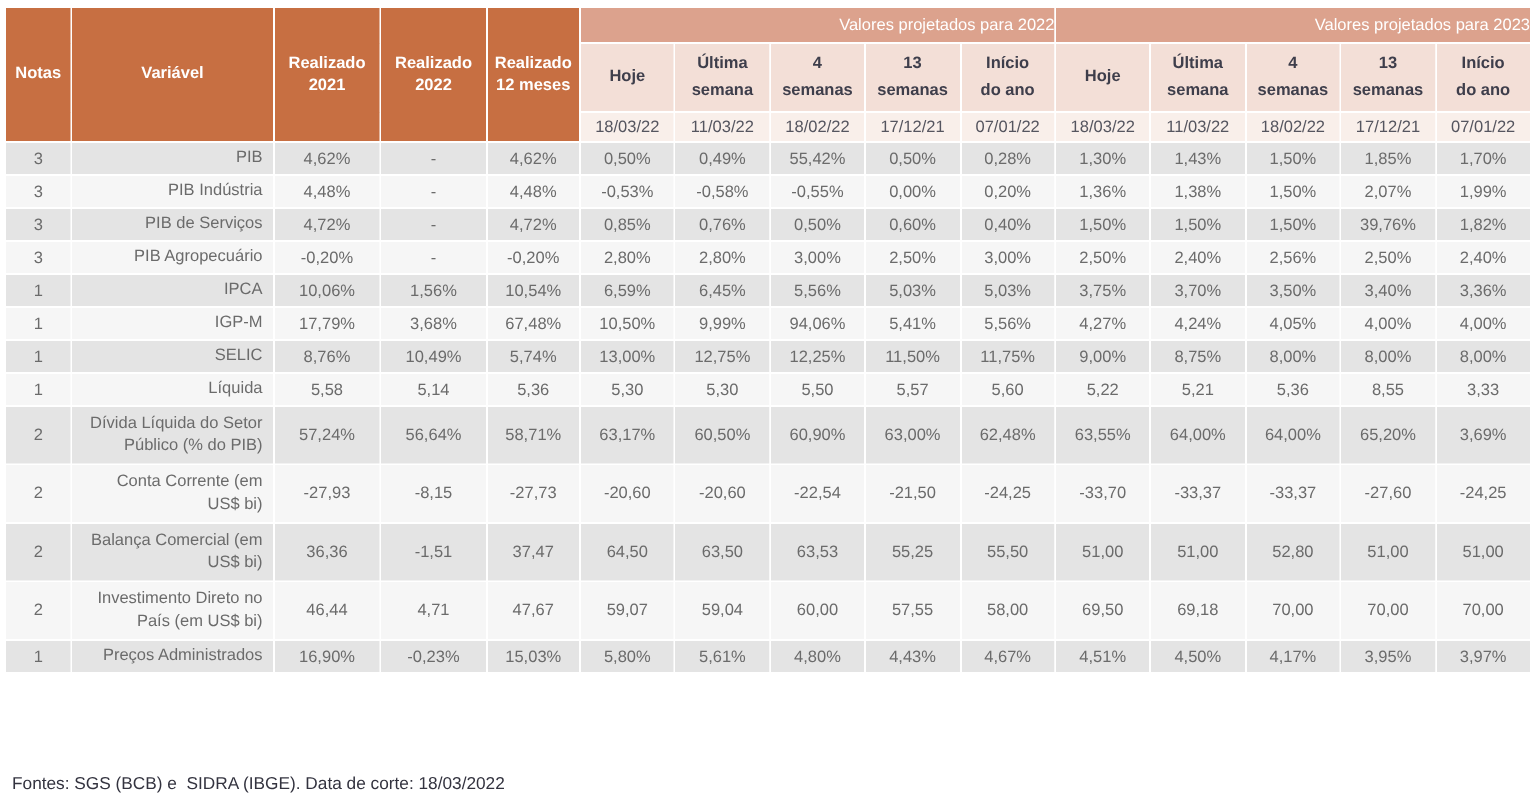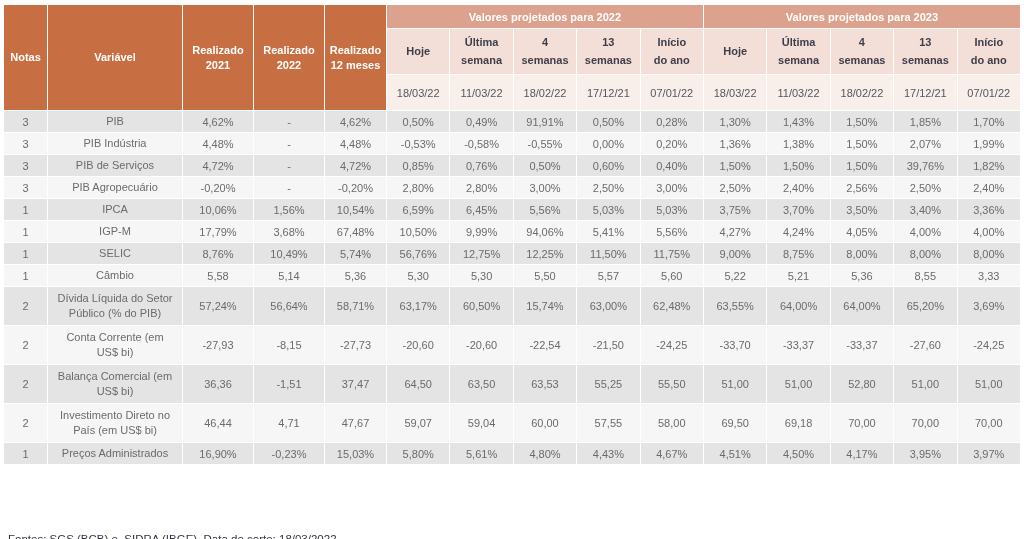--- a/index.html
+++ b/index.html
@@ -11,29 +11,29 @@
   table { width: 1018px; border-collapse: collapse; table-layout: fixed; border-bottom: 1px solid #b9b9b9; }
   th, td { border: 1px solid #ffffff; font-size: 11px; text-align: center; vertical-align: middle; overflow: hidden; }
 
   col.c-notas { width: 44px; }
   col.c-variavel { width: 135px; }
   col.c-r1 { width: 71px; }
   col.c-r2 { width: 71px; }
   col.c-r3 { width: 62px; }
 
   .h-left { background: #c76f42; color: #ffffff; font-weight: bold; white-space: pre-line; line-height: 1.35; }
-  .h-band { background: #dca28d; color: #ffffff; font-weight: bold; height: 24px; }
+  .h-band { background: #dca28d; color: #ffffff; font-weight: normal; height: 24px; text-align: right; }
   .h-sub  { background: #f3dfd7; color: #3e3e4b; font-weight: bold; height: 46px; white-space: pre-line; line-height: 1.55; }
-  .h-date { background: #f9efea; color: #55555f; font-weight: normal; height: 36px; margin-left: 28px; }
+  .h-date { background: #f9efea; color: #55555f; font-weight: normal; height: 20px; margin-left: 28px; }
 
   tbody td { color: #6b6b6b; height: 22px; }
   tr.dark  td { background: #e4e4e4; }
   tr.light td { background: #f6f6f6; }
   tr.tall  td { height: 39px; }
-  td.c-var { text-align: center; padding: 2px 7px; line-height: 1.35; }
+  td.c-var { text-align: right; padding: 2px 7px; line-height: 1.35; }
 
   .footer { margin: 28px 0 0 8px; font-size: 11.5px; color: #33333f; line-height: 1.6; white-space: pre-wrap; }
 </style>
 </head>
 <body>
 
 <div class="table-wrap">
   <table>
     <colgroup>
       <col class="c-notas">
@@ -100,21 +100,21 @@
     </thead>
     <tbody>
         <tr class="dark">
     <td class="c-nota">3</td>
     <td class="c-var">PIB</td>
     <td class="v">4,62%</td>
     <td class="v">-</td>
     <td class="v">4,62%</td>
     <td class="v">0,50%</td>
     <td class="v">0,49%</td>
-    <td class="v">91,91%</td>
+    <td class="v">55,42%</td>
     <td class="v">0,50%</td>
     <td class="v">0,28%</td>
     <td class="v">1,30%</td>
     <td class="v">1,43%</td>
     <td class="v">1,50%</td>
     <td class="v">1,85%</td>
     <td class="v">1,70%</td>
   </tr>
         <tr class="light">
     <td class="c-nota">3</td>
@@ -200,34 +200,34 @@
     <td class="v">4,05%</td>
     <td class="v">4,00%</td>
     <td class="v">4,00%</td>
   </tr>
         <tr class="dark">
     <td class="c-nota">1</td>
     <td class="c-var">SELIC</td>
     <td class="v">8,76%</td>
     <td class="v">10,49%</td>
     <td class="v">5,74%</td>
-    <td class="v">56,76%</td>
+    <td class="v">13,00%</td>
     <td class="v">12,75%</td>
     <td class="v">12,25%</td>
     <td class="v">11,50%</td>
     <td class="v">11,75%</td>
     <td class="v">9,00%</td>
     <td class="v">8,75%</td>
     <td class="v">8,00%</td>
     <td class="v">8,00%</td>
     <td class="v">8,00%</td>
   </tr>
         <tr class="light">
     <td class="c-nota">1</td>
-    <td class="c-var">Câmbio</td>
+    <td class="c-var">Líquida</td>
     <td class="v">5,58</td>
     <td class="v">5,14</td>
     <td class="v">5,36</td>
     <td class="v">5,30</td>
     <td class="v">5,30</td>
     <td class="v">5,50</td>
     <td class="v">5,57</td>
     <td class="v">5,60</td>
     <td class="v">5,22</td>
     <td class="v">5,21</td>
@@ -236,21 +236,21 @@
     <td class="v">3,33</td>
   </tr>
         <tr class="dark tall">
     <td class="c-nota">2</td>
     <td class="c-var">Dívida Líquida do Setor Público (% do PIB)</td>
     <td class="v">57,24%</td>
     <td class="v">56,64%</td>
     <td class="v">58,71%</td>
     <td class="v">63,17%</td>
     <td class="v">60,50%</td>
-    <td class="v">15,74%</td>
+    <td class="v">60,90%</td>
     <td class="v">63,00%</td>
     <td class="v">62,48%</td>
     <td class="v">63,55%</td>
     <td class="v">64,00%</td>
     <td class="v">64,00%</td>
     <td class="v">65,20%</td>
     <td class="v">3,69%</td>
   </tr>
         <tr class="light tall">
     <td class="c-nota">2</td>

